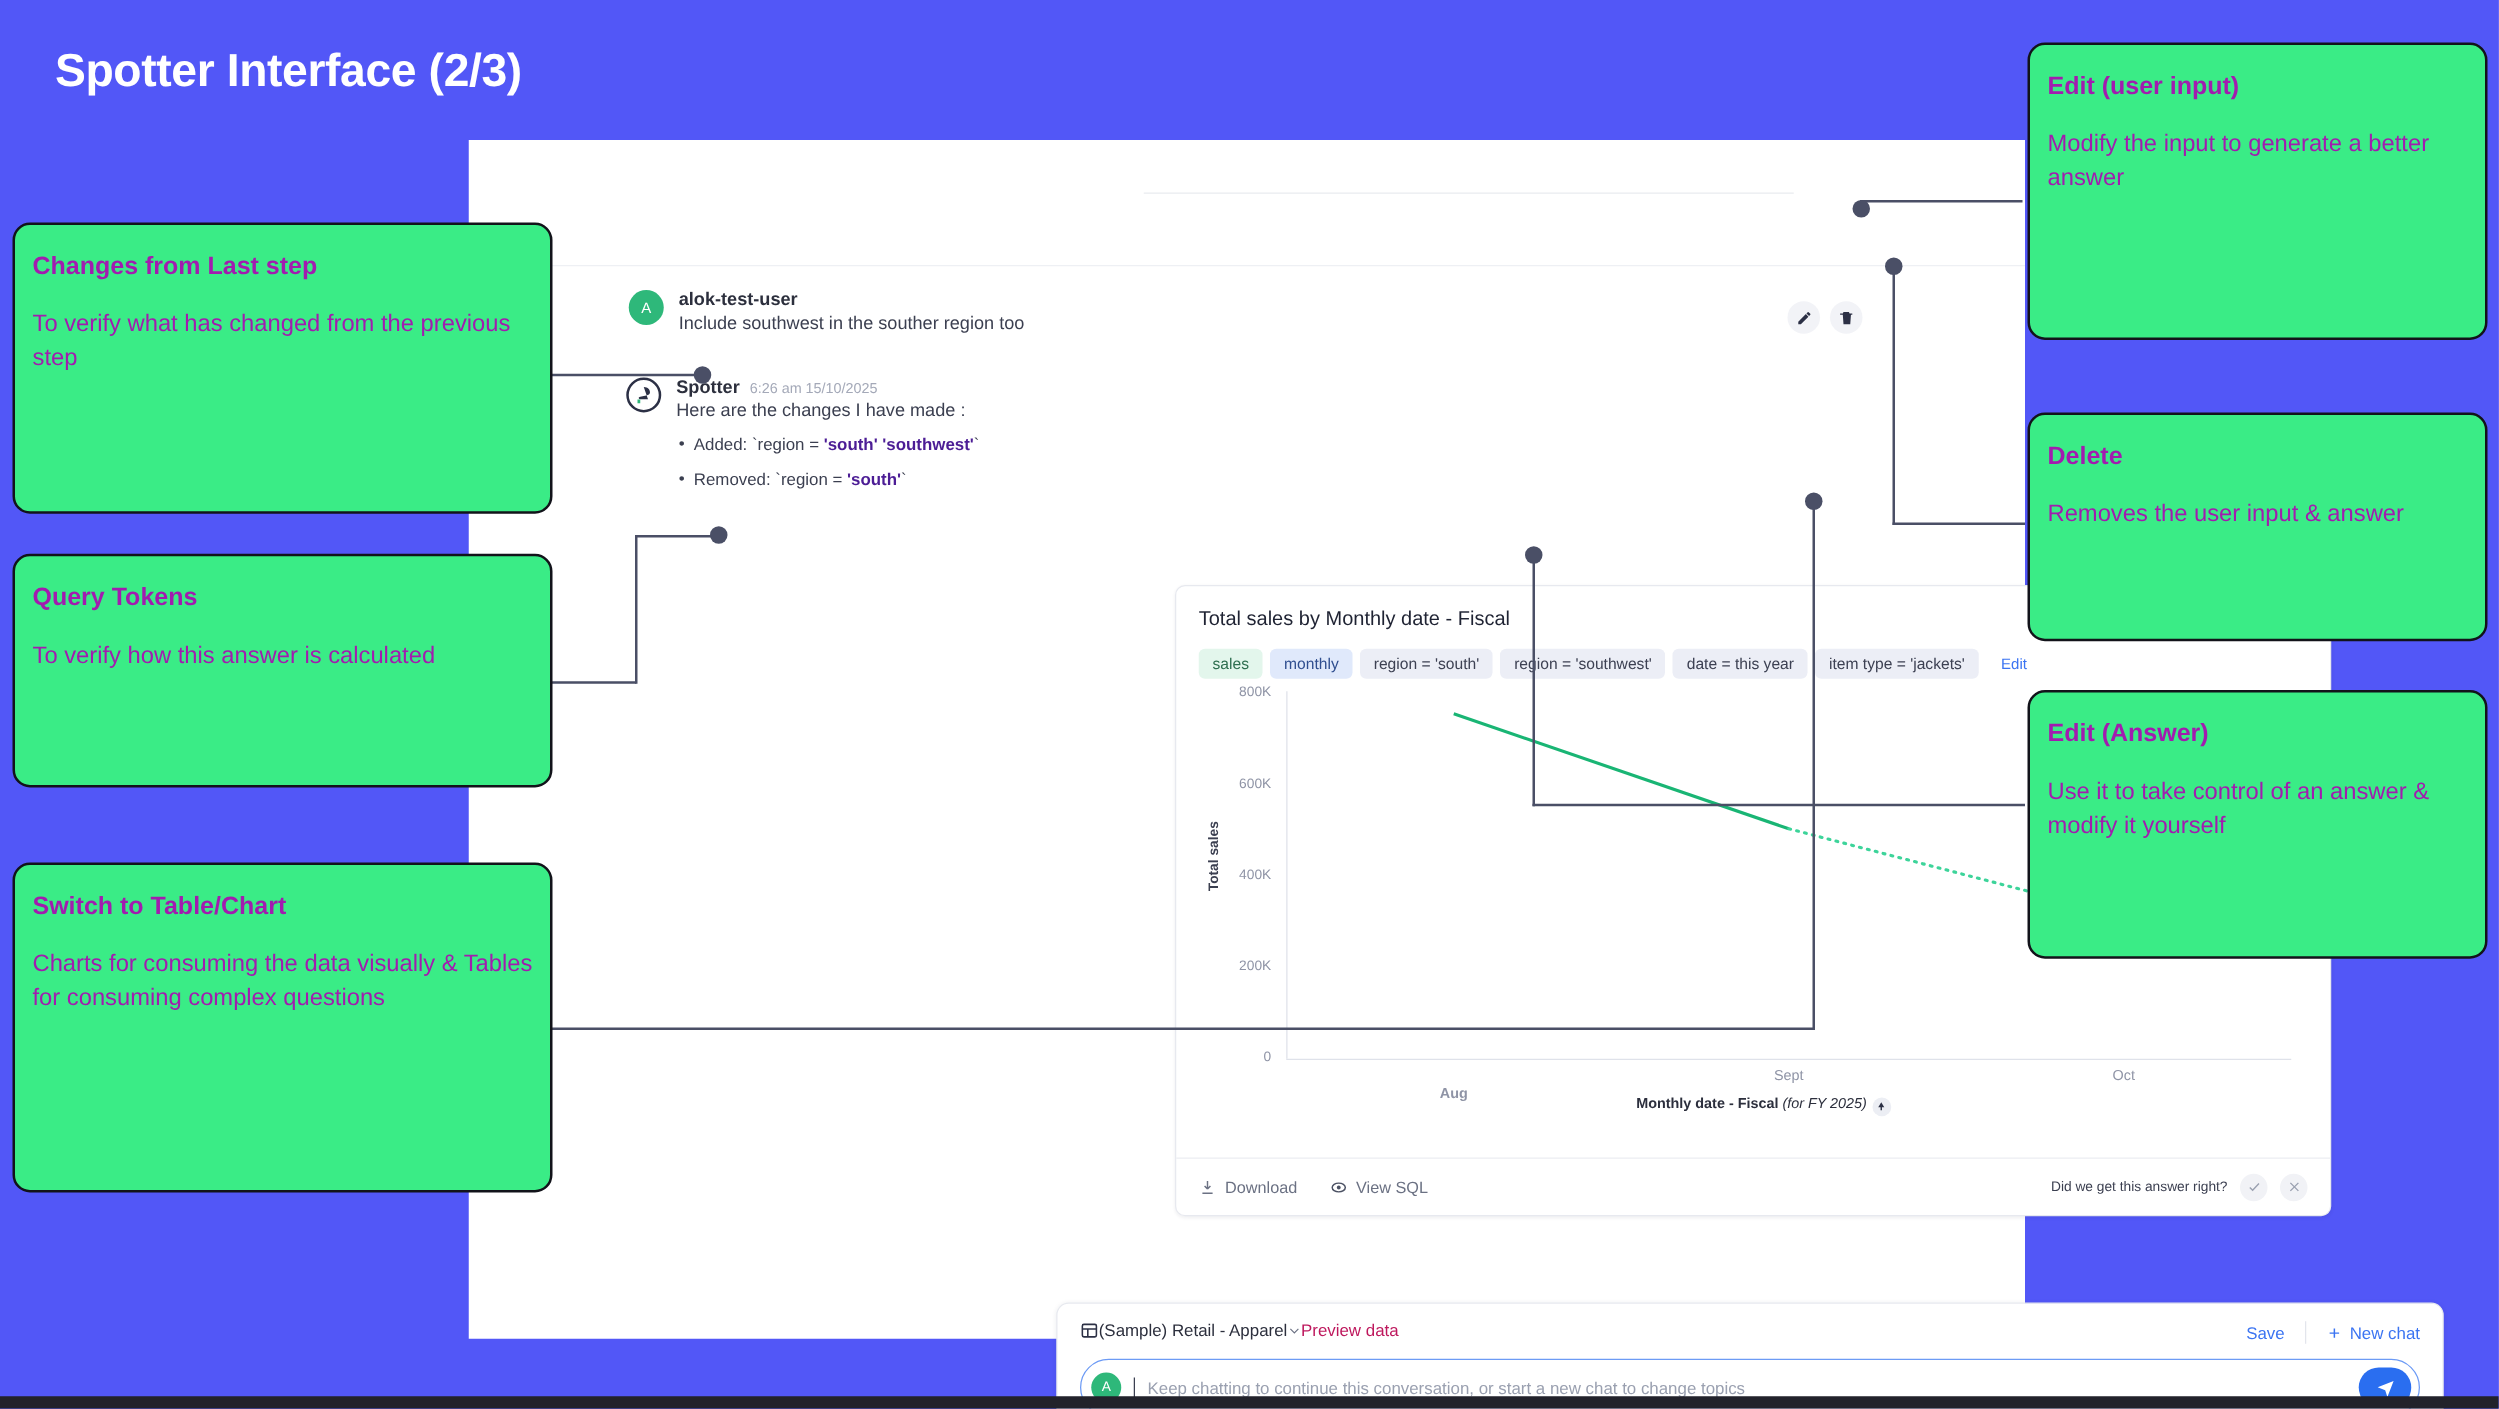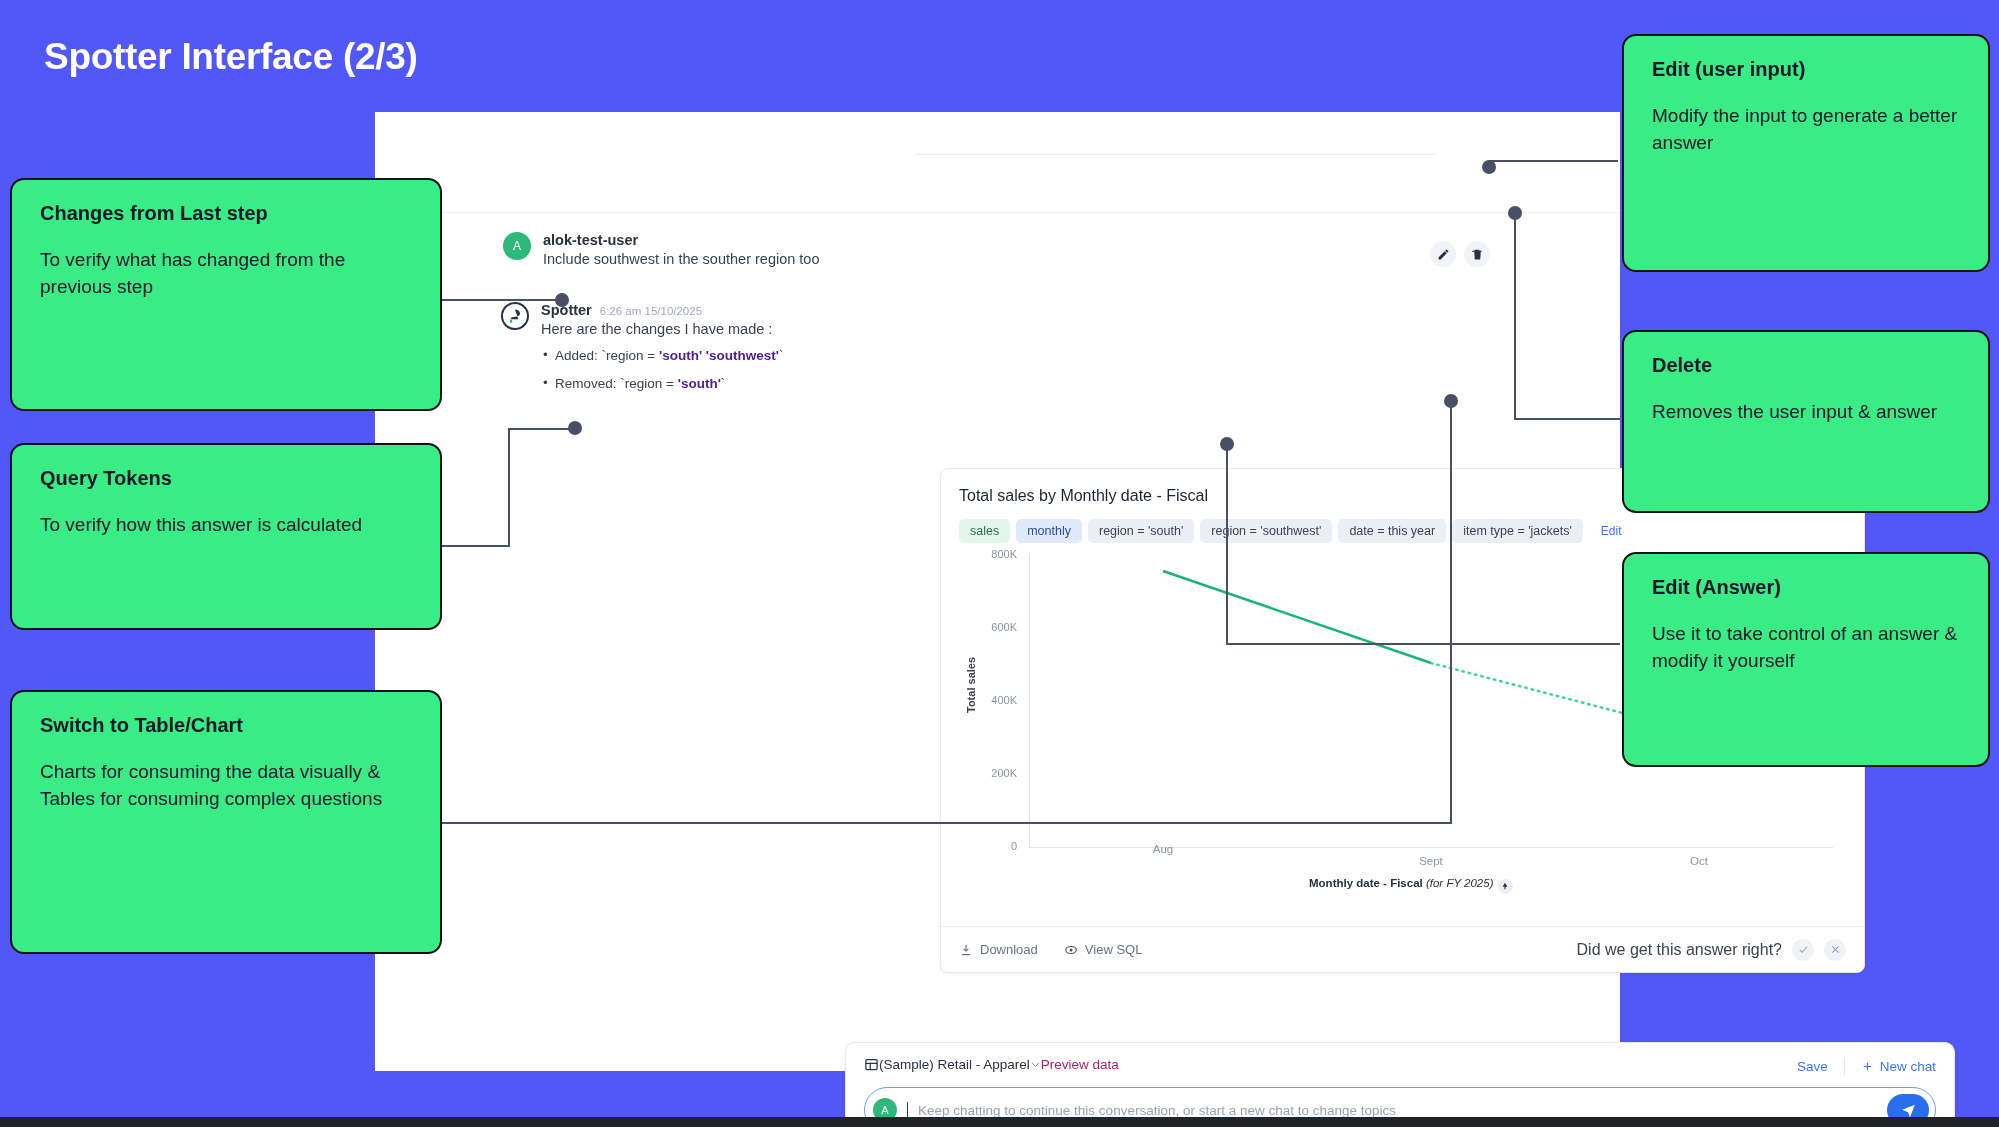--- a/index.html
+++ b/index.html
@@ -108,21 +108,21 @@
     align-items:center; justify-content:center; vertical-align:-3px; margin-left:4px;
   }
 
   
   .card-footer {
     position:absolute; left:0; right:0; bottom:0; height: 46px;
     border-top: 1px solid #ecedf2; display:flex; align-items:center;
     padding: 0 18px; font-size: 13px; color:#6b7183;
   }
   .footer-act { display:flex; align-items:center; gap:7px; margin-right: 26px; }
-  .feedback { margin-left:auto; display:flex; align-items:center; gap: 10px; font-size:16px; color:#3b3f50;}
+  .feedback { margin-left:auto; display:flex; align-items:center; gap: 10px; font-size:11px; color:#3b3f50;}
   .round-btn {
     width: 22px; height:22px; border-radius:50%; background:#f1f2f6;
     display:flex; align-items:center; justify-content:center; color:#9aa0b0; font-size:12px;
   }
 
   
   .composer {
     position:absolute; left: 470px; top: 930px; width: 1110px; height: 128px;
     background:#fff; border:1px solid #e7e9ef; border-radius: 10px;
     box-shadow: 0 1px 4px rgba(30,35,60,0.08);
@@ -137,21 +137,21 @@
     display:flex; align-items:center; padding: 0 6px 0 8px;
   }
   .composer-avatar { width:24px; height:24px; border-radius:50%; background:#2eb87a; color:#fff; font-size:11px; display:flex; align-items:center; justify-content:center;}
   .composer-placeholder { font-size: 13.5px; color:#9aa0b0; margin-left: 10px; }
   .caret { width:1px; height:16px; background:#3b3f50; margin-left: 10px; }
   .send-btn { margin-left:auto; width: 42px; height: 32px; border-radius: 16px; background:#2a6ef0; display:flex; align-items:center; justify-content:center; }
 
   
   .callout {
     position:absolute; background:#3aec86; border:2px solid #12131a;
-    border-radius: 14px; padding: 22px 28px; color:#0f172a;
+    border-radius: 14px; padding: 22px 14px; color:#a21caf;
   }
   .callout h3 { font-size: 20px; font-weight:bold; margin-bottom: 22px; }
   .callout p { font-size: 19px; line-height: 1.42; }
   .leader-line { position:absolute; background:#4a4f66; }
   .dot { position:absolute; width: 14px; height:14px; border-radius:50%; background:#4a4f66; }
 </style>
 </head>
 <body>
 
 <div class="slide">
@@ -245,21 +245,21 @@
           <div class="ytick" style="left:22px; top:287px;">0</div>
 
           <div class="axis-line" style="left:76px; top:0px; width:1px; height:294px;"></div>
           <div class="axis-line" style="left:76px; top:294px; width:804px; height:1px;"></div>
 
           <svg style="position:absolute; left:76px; top:0; width:804px; height:294px;" viewBox="0 0 804 294" preserveAspectRatio="none">
             <polyline points="134,18 402,110" fill="none" stroke="#19b574" stroke-width="2.5"></polyline>
             <polyline points="402,110 670,180" fill="none" stroke="#3dd49a" stroke-width="2.5" stroke-dasharray="1.5 5" stroke-linecap="round"></polyline>
           </svg>
 
-          <div class="xtick" style="left:150px; top:290px; width:120px;">Aug</div>
+          <div class="xtick" style="left:150px; top:316px; width:120px;font-weight:bold;">Aug</div>
           <div class="xtick" style="left:418px; top:302px; width:120px;">Sept</div>
           <div class="xtick" style="left:686px; top:302px; width:120px;">Oct</div>
 
           <div class="x-axis-title" style="left:356px; top:324px;">
             <span>Monthly date - Fiscal</span>
             <i>(for FY 2025)</i><span class="sort-pill">
                 <svg width="8" height="8" viewBox="0 0 10 10">
                   <path d="M5 1l3 5H2z" fill="#2c3045"></path>
                   <rect x="4.3" y="4" width="1.4" height="5" fill="#2c3045"></rect>
                 </svg>

